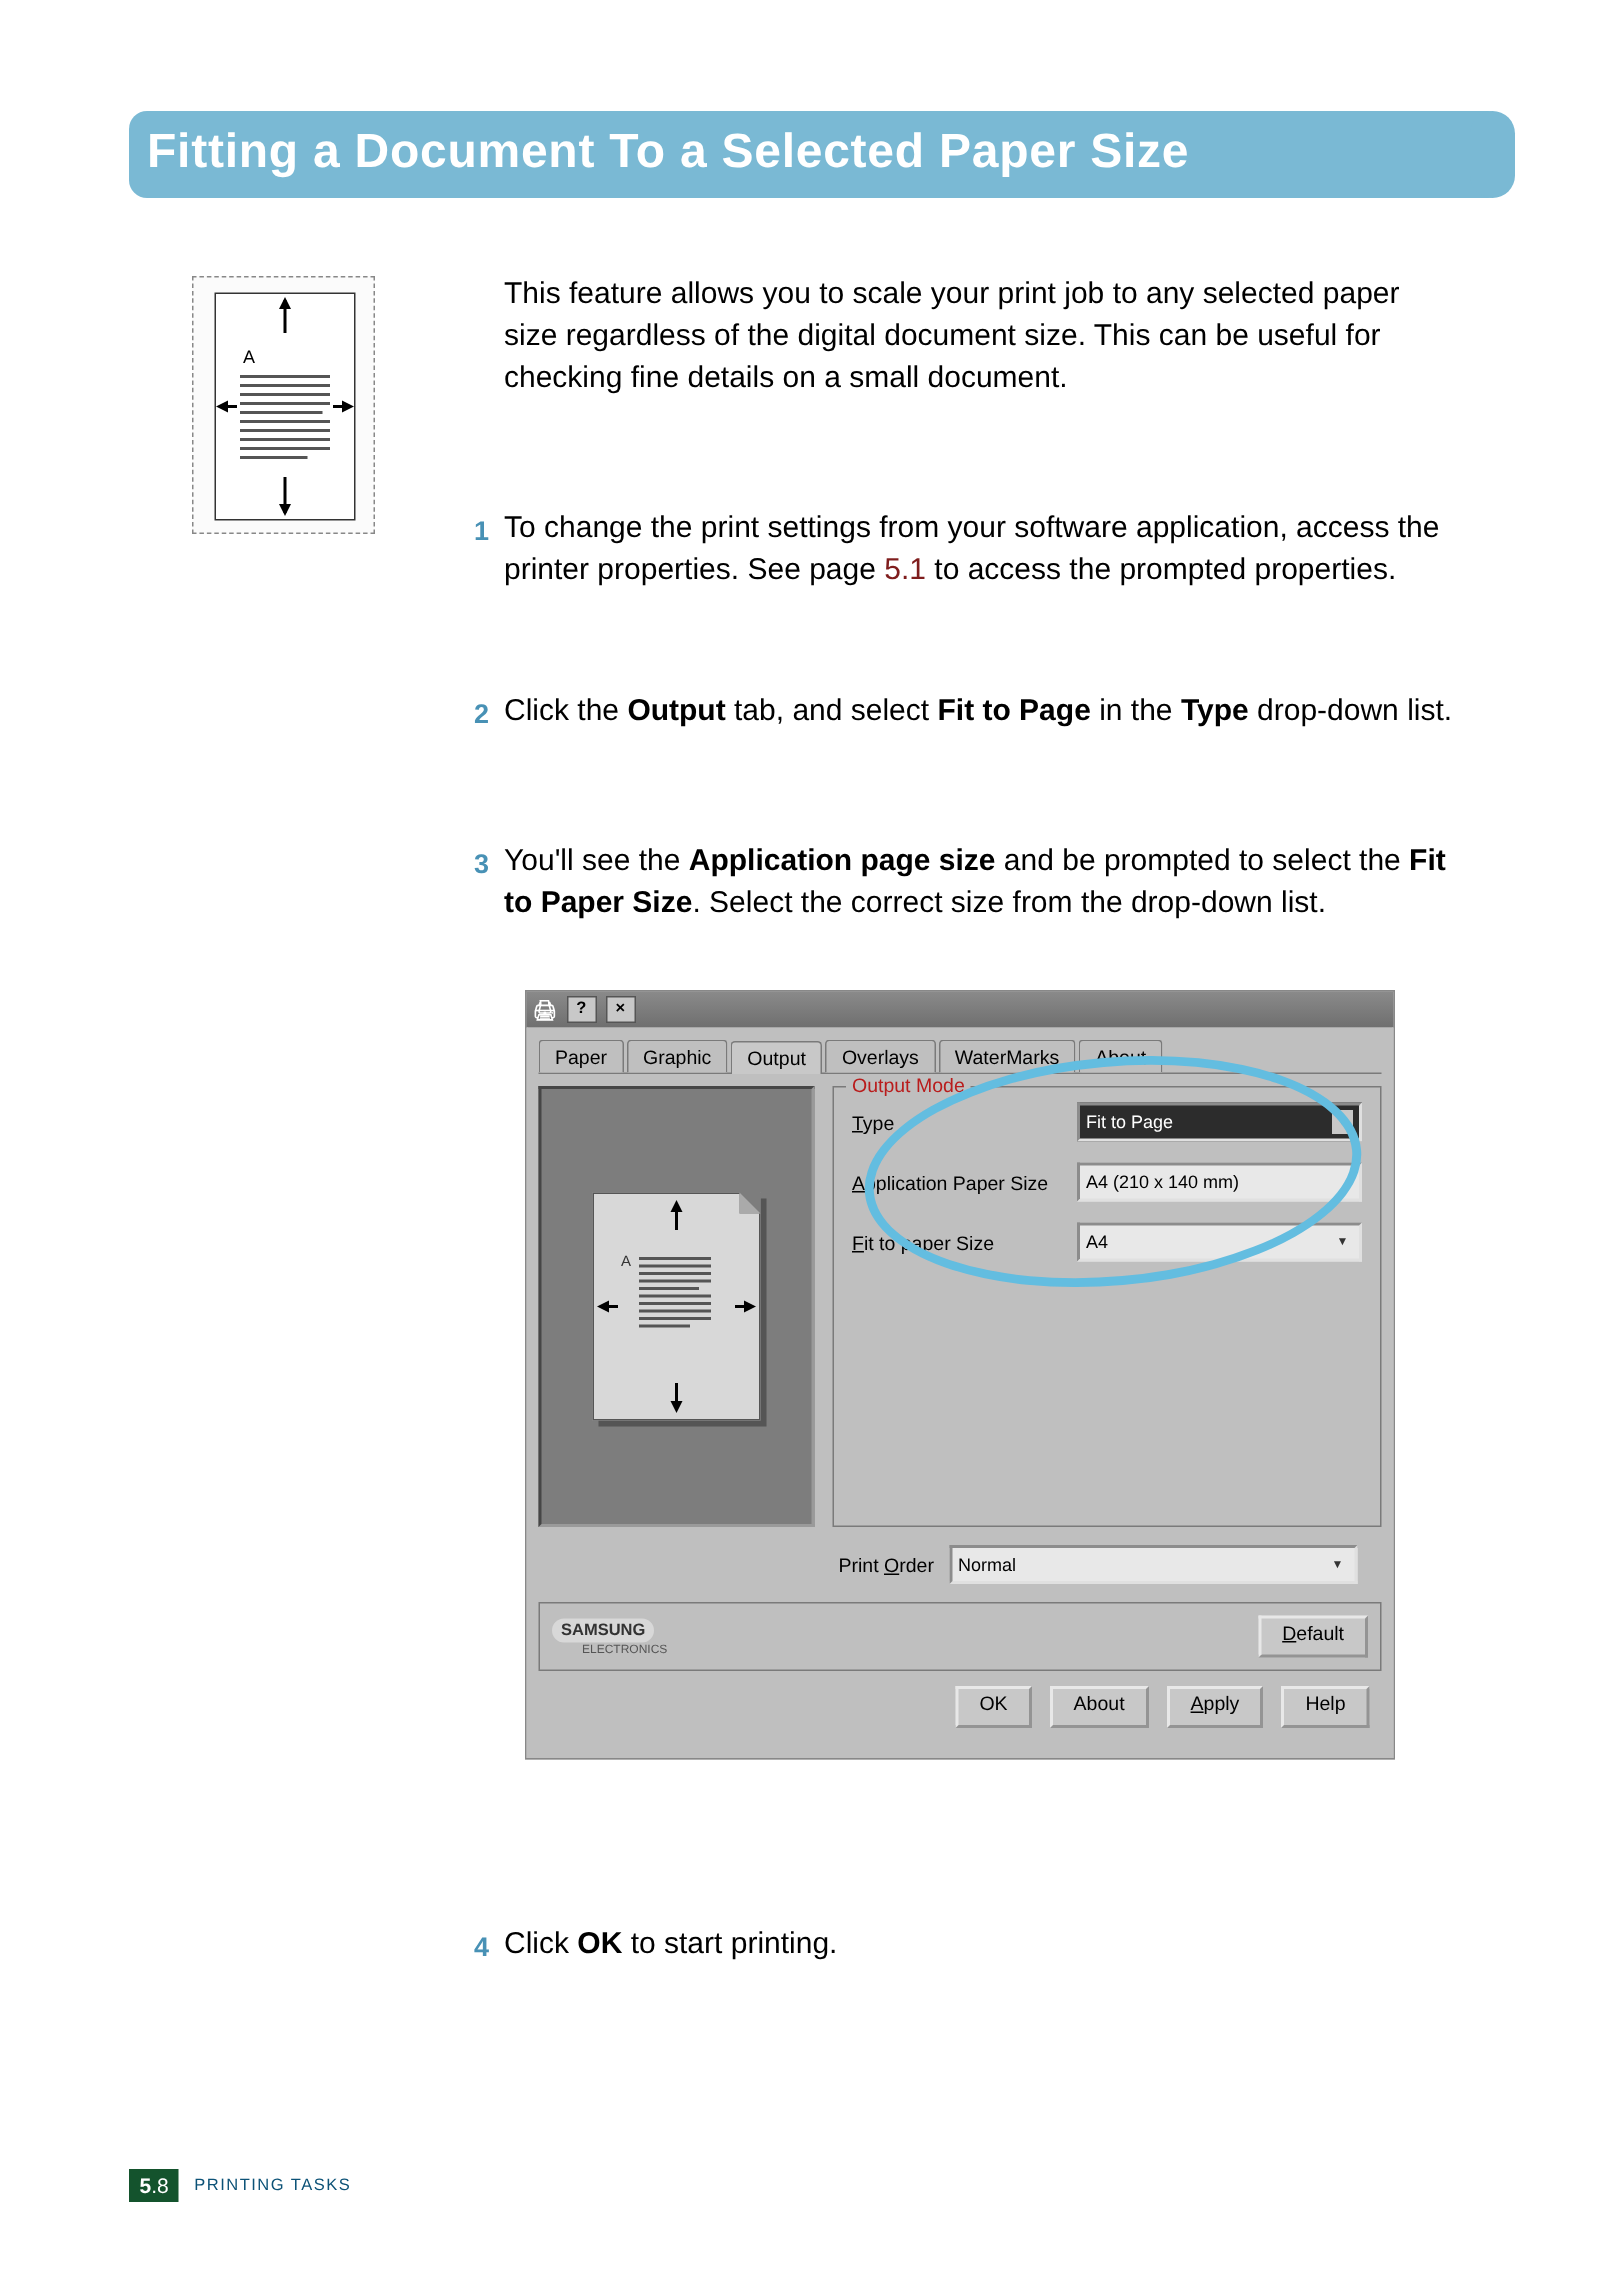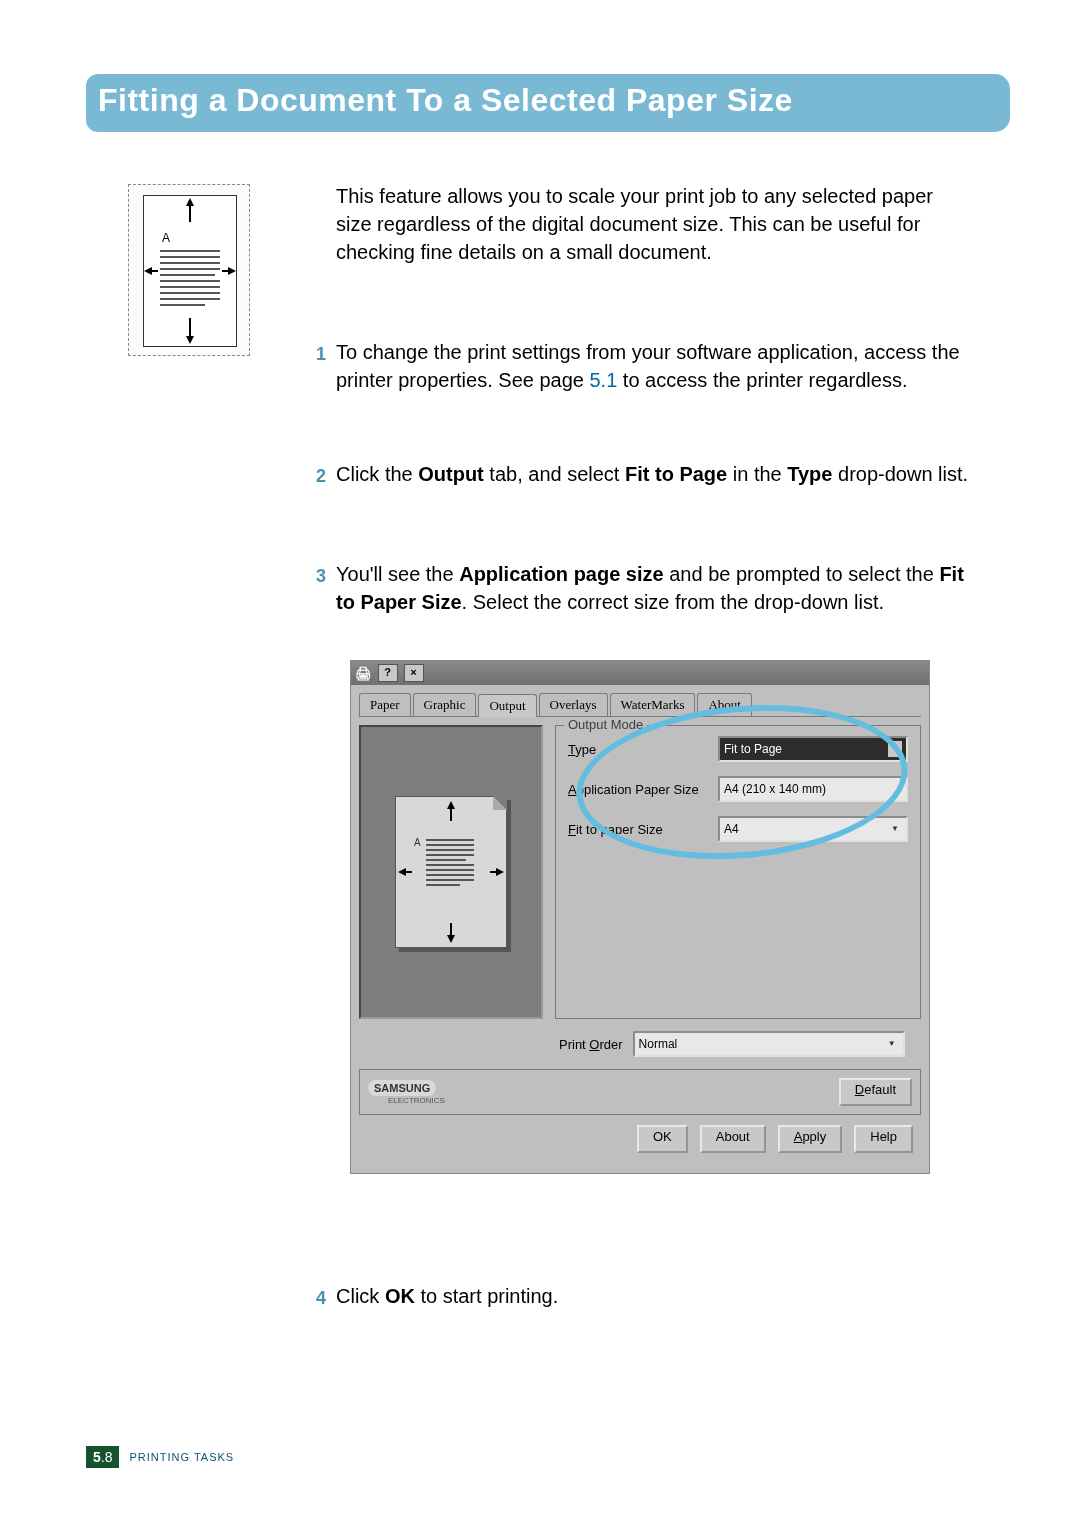--- a/index.html
+++ b/index.html
@@ -98,21 +98,21 @@
     left: -20px;
     top: 2px;
     font-weight: bold;
     color: #4891b5;
     font-size: 18px;
   }
   .step1 { top: 338px; }
   .step2 { top: 460px; }
   .step3 { top: 560px; }
   .step4 { top: 1282px; }
-  .link { color: #0369a1; }
+  .link { color: #7f1d1d; }
 
   
   .dialog-wrap {
     position: absolute;
     top: 660px;
     left: 350px;
     width: 578px;
     background: #b4b4b4;
     border: 1px solid #888;
     box-shadow: 0 0 0 1px #e0e0e0 inset;
@@ -149,21 +149,20 @@
     font-size: 13px;
     border-bottom: 1px solid #7a7a7a;
     margin-bottom: 8px;
   }
   .tab {
     padding: 3px 10px;
     background: #bfbfbf;
     border: 1px solid #7a7a7a;
     border-bottom: none;
     border-radius: 3px 3px 0 0;
-    font-family: Liberation Serif, serif;
   }
   .tab.active {
     background: #c8c8c8;
     position: relative;
     top: 1px;
   }
   .content-row {
     display: flex;
     gap: 12px;
   }
@@ -215,21 +214,21 @@
     position: relative;
     font-size: 13px;
   }
   .group-label {
     position: absolute;
     top: -9px;
     left: 8px;
     background: #bfbfbf;
     padding: 0 4px;
     font-size: 13px;
-    color: #404040;
+    color: #b91c1c;
   }
   .field-row {
     display: flex;
     align-items: center;
     margin-bottom: 14px;
     gap: 10px;
   }
   .field-label {
     width: 140px;
     font-size: 13px;
@@ -371,21 +370,21 @@
           <div></div>
           <div style="width:45px"></div>
       </div>
     </div>
   </div>
 
   <div class="intro">This feature allows you to scale your print job to any selected paper size regardless of the digital document size. This can be useful for checking fine details on a small document.</div>
 
   <div class="step step1">
     <div class="step-num">1</div>
-    <span>To change the print settings from your software application, access the printer properties. See page </span><span class="link">5.1</span><span> to access the printer regardless.</span>
+    <span>To change the print settings from your software application, access the printer properties. See page </span><span class="link">5.1</span><span> to access the prompted properties.</span>
   </div>
 
   <div class="step step2">
     <div class="step-num">2</div>
     <span>Click the </span><b>Output</b><span> tab, and select </span><b>Fit to Page</b><span> in the </span><b>Type</b><span> drop-down list.</span>
   </div>
 
   <div class="step step3">
     <div class="step-num">3</div>
     <span>You'll see the </span><b>Application page size</b><span> and be prompted to select the </span><b>Fit to Paper Size</b><span>. Select the correct size from the drop-down list.</span>

